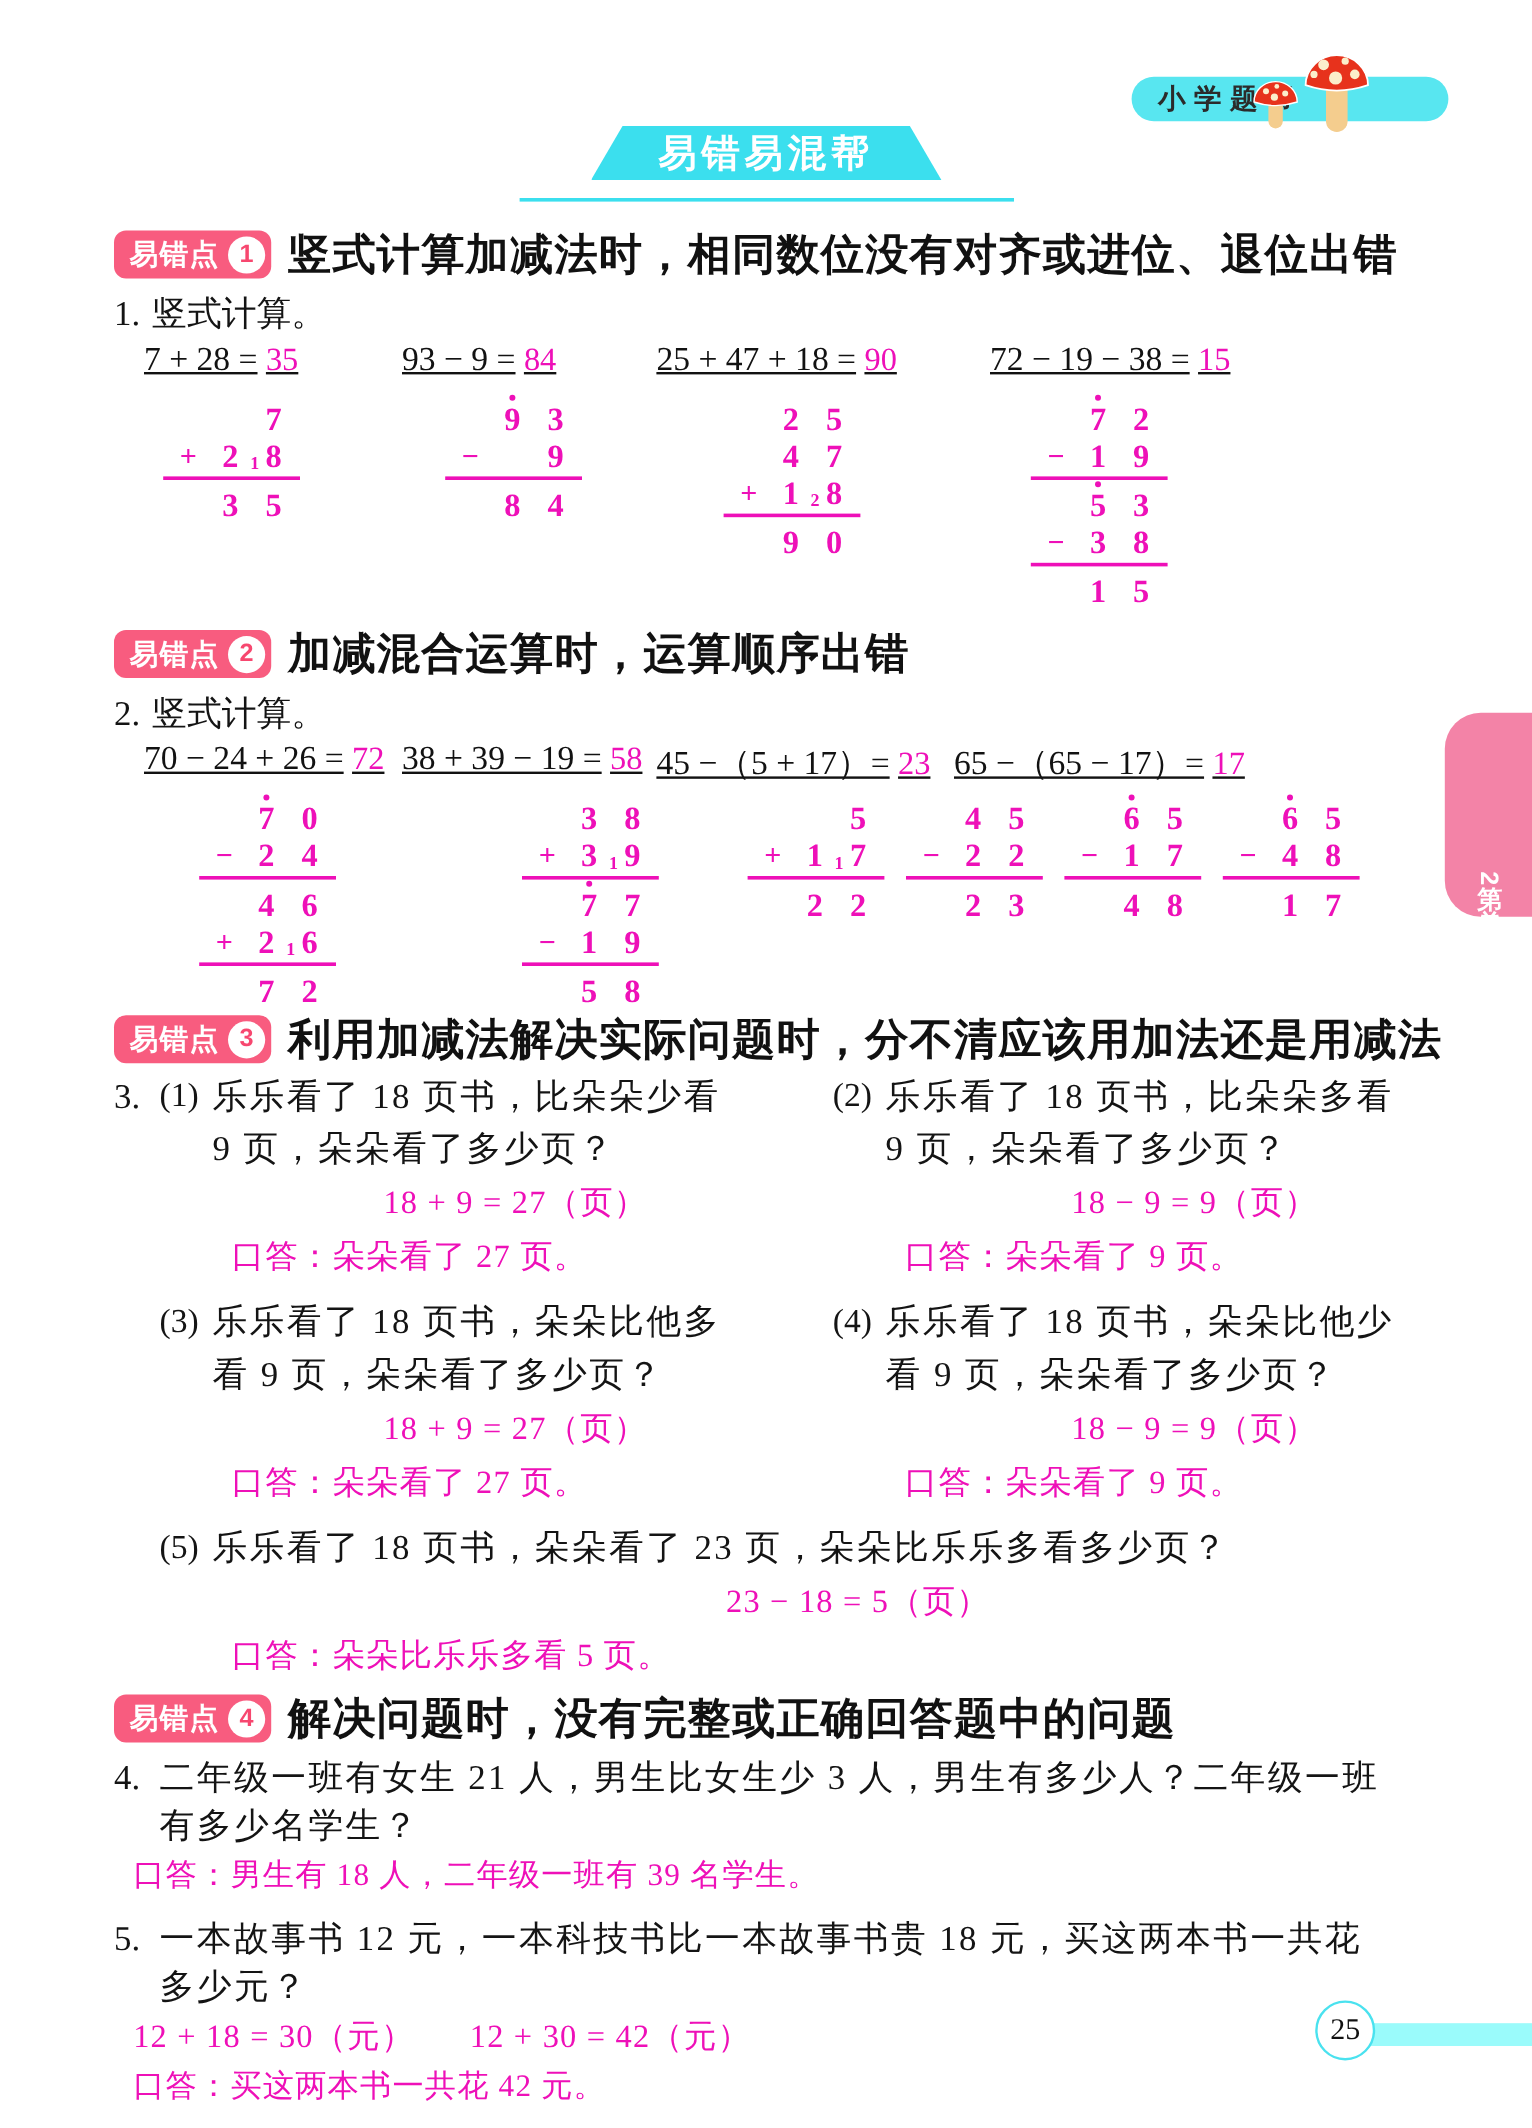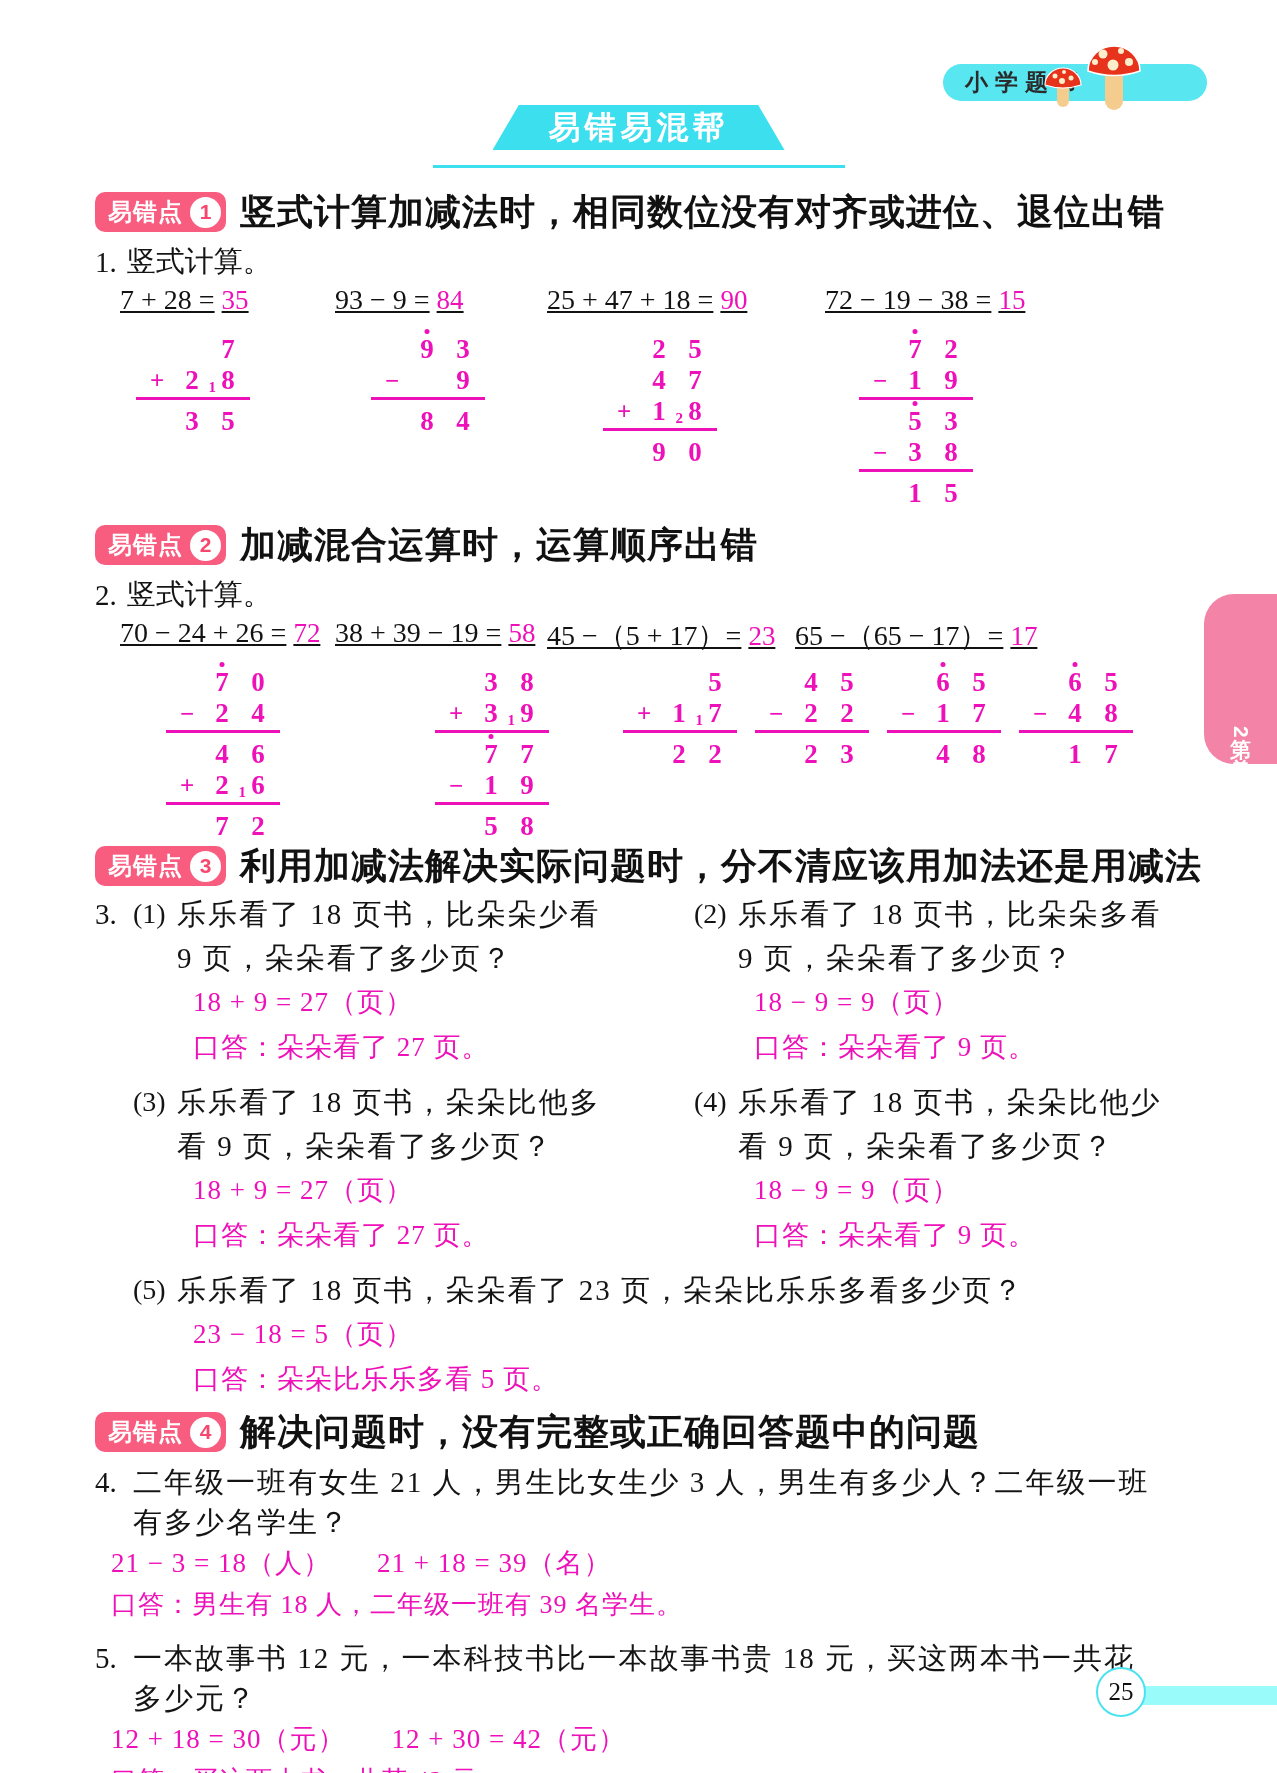--- a/index.html
+++ b/index.html
@@ -68,21 +68,21 @@
   
   .q3-grid{display:grid;grid-template-columns:1fr 1fr;row-gap:10px;margin-top:4px;}
   .q3-item{display:flex;padding-left:38px;position:relative;box-sizing:border-box;}
   .q3-item:nth-child(even){padding-left:28px;}
   .q3-item.full{grid-column:1 / -1;}
   .q3-big-num{position:absolute;left:0;top:0;font-size:29px;line-height:44px;}
   .pnum{flex:0 0 44px;font-size:28px;line-height:44px;}
   .pbody{flex:1;}
   .qline{font-size:29px;line-height:44px;letter-spacing:2px;}
   .qline:empty{display:none;}
-  .work{font-size:27px;line-height:45px;color:#EE10B8;letter-spacing:1px;padding-left:16px;}
+  .work{font-size:27px;line-height:45px;color:#EE10B8;letter-spacing:1px;padding-left:16px;text-align:center;}
   .reply{font-size:27px;line-height:45px;color:#EE10B8;letter-spacing:1px;padding-left:16px;}
 
   
   .word-problem{position:relative;padding-left:38px;margin-top:8px;}
   .wp-num{position:absolute;left:0;top:0;font-size:29px;line-height:40px;}
   .wline{font-size:29px;line-height:40px;letter-spacing:2px;}
   .wp-work{font-size:27px;line-height:42px;color:#EE10B8;letter-spacing:1px;margin-left:-22px;display:flex;gap:46px;}
   .wp-reply{font-size:26px;line-height:42px;color:#EE10B8;letter-spacing:1px;margin-left:-22px;}
 
   
@@ -660,24 +660,20 @@
         <span class="badge-text">易错点</span>
         <span class="badge-num">4</span>
       </div>
       <div class="sec-title">解决问题时，没有完整或正确回答题中的问题</div>
     </div>
 
     <div class="word-problem">
       <span class="wp-num">4.</span>
       <div class="wline">二年级一班有女生 21 人，男生比女生少 3 人，男生有多少人？二年级一班</div>
       <div class="wline">有多少名学生？</div>
-      <div class="wp-work">
-        <span>21 − 3 = 18（人）</span>
-        <span>21 + 18 = 39（名）</span>
-      </div>
       <div class="wp-reply">口答：男生有 18 人，二年级一班有 39 名学生。</div>
     </div>
 
     <div class="word-problem" style="margin-top:12px">
       <span class="wp-num">5.</span>
       <div class="wline">一本故事书 12 元，一本科技书比一本故事书贵 18 元，买这两本书一共花</div>
       <div class="wline">多少元？</div>
       <div class="wp-work">
         <span>12 + 18 = 30（元）</span>
         <span>12 + 30 = 42（元）</span>

